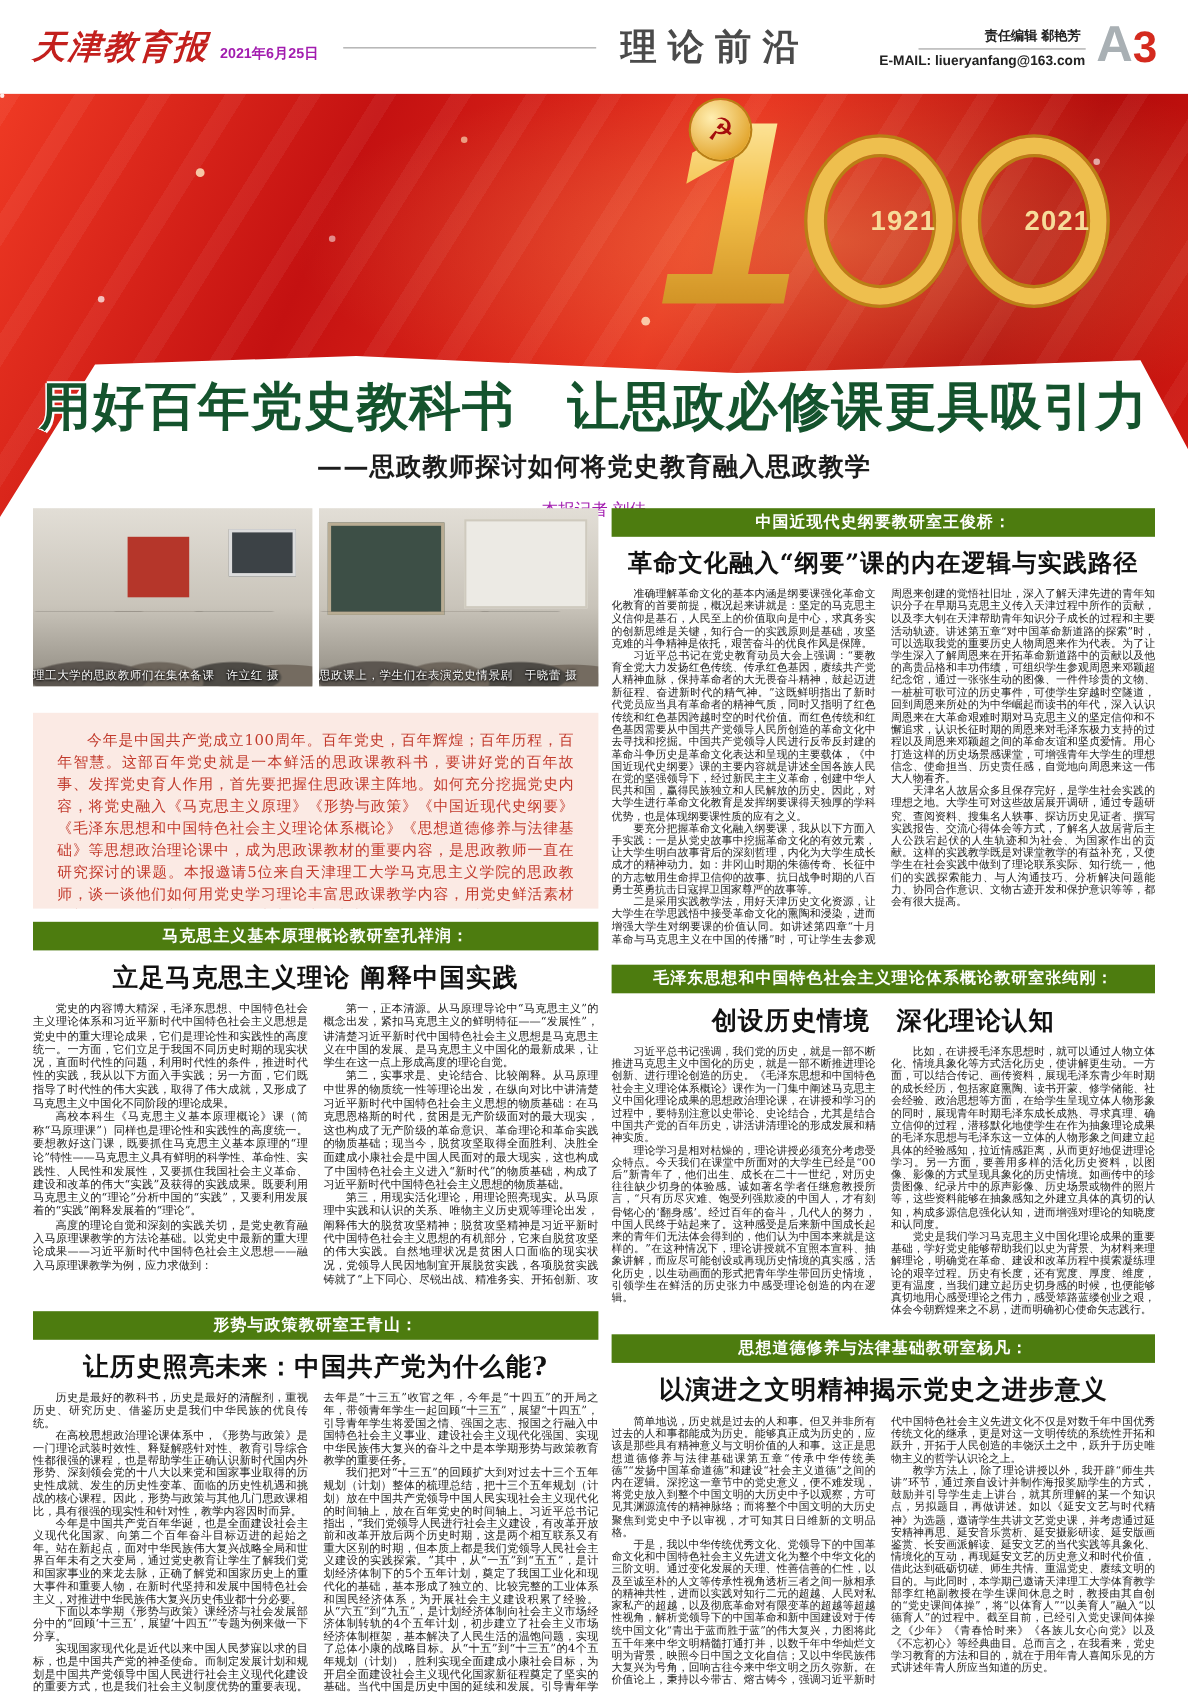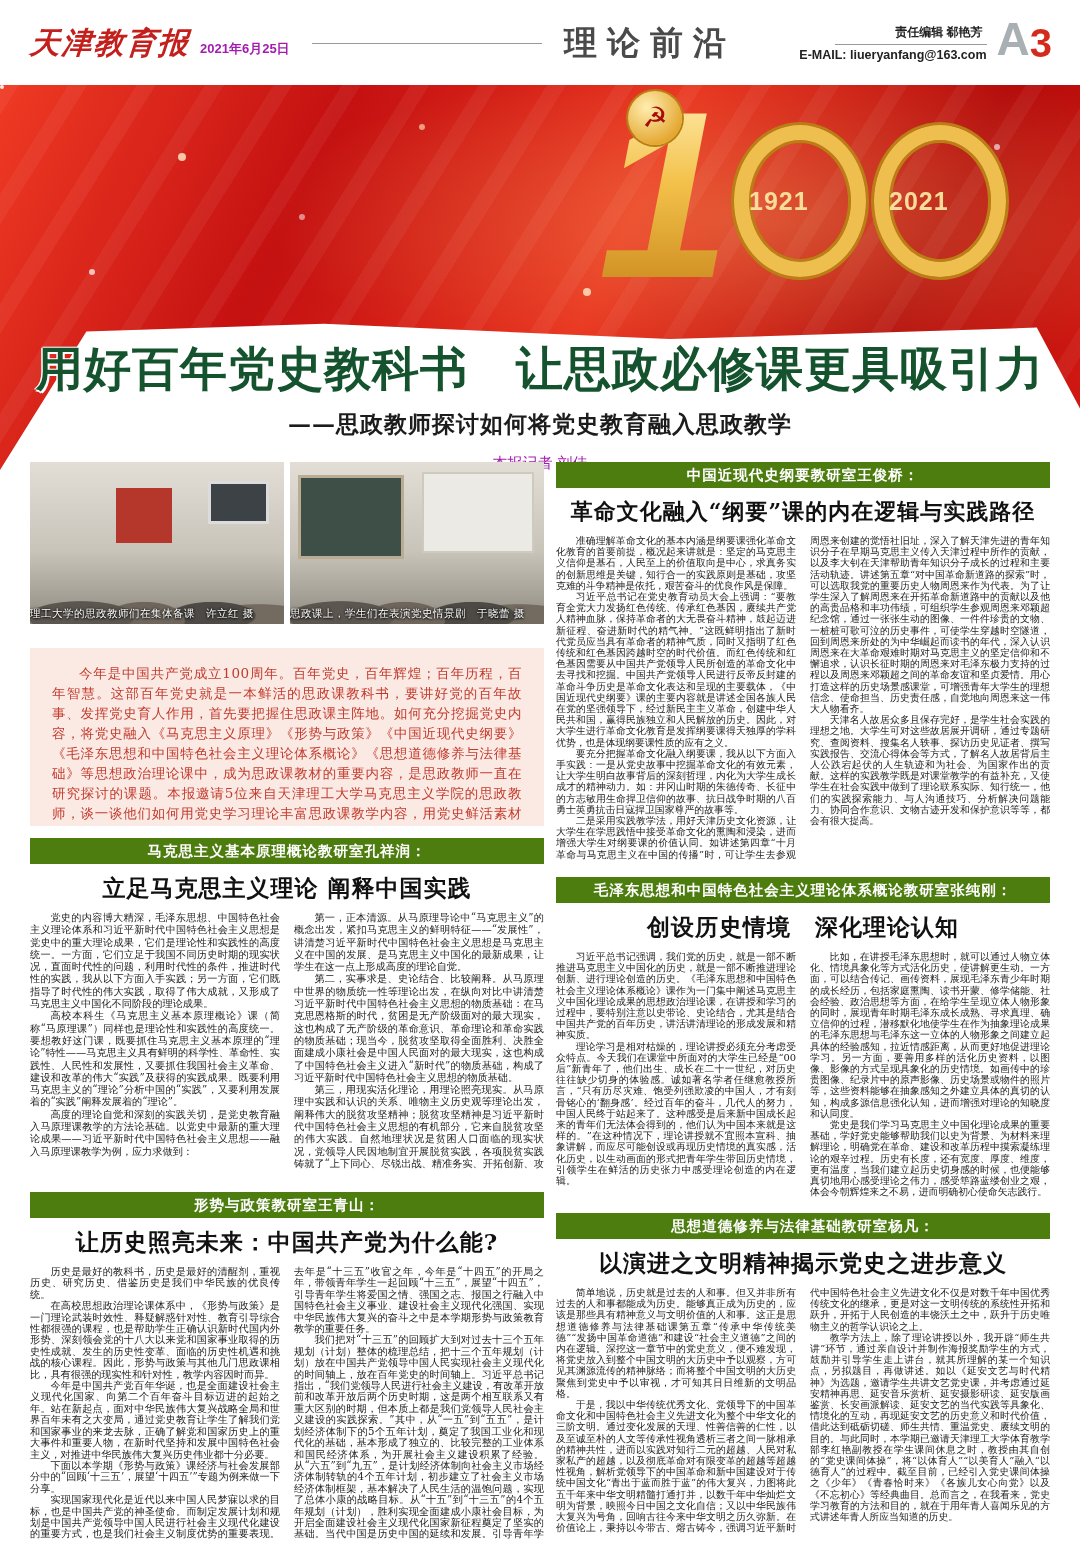--- a/index.html
+++ b/index.html
@@ -51,21 +51,21 @@
                 995px 60px 0 1px rgba(255,255,255,.6), 300px 130px 0 1px rgba(255,255,255,.5); }
   .logo100 { position:absolute; top:8px; right:58px; width:430px; height:235px; }
   .logo-one {
     position:absolute; left:6px; top:-18px; font-family:"Liberation Sans", sans-serif;
     font-size:238px; line-height:240px; font-weight:900; font-style:italic;
     background:linear-gradient(180deg,#ffeeb0 5%, #f3c14a 45%, #c8861b 95%);
     -webkit-background-clip:text; background-clip:text; color:transparent;
   }
   .ring { position:absolute; width:132px; height:152px; border-radius:50%;
     border:15px solid #eebf4e; box-shadow:0 0 0 3px #b97f15, inset 0 0 0 3px #b97f15;
-    display:flex; align-items:center; justify-content:flex-start; }
+    display:flex; align-items:center; justify-content:flex-end; }
   .ring-1921 { left:142px; top:32px; }
   .ring-2021 { left:282px; top:32px; }
   .ring span { color:#f7dc9a; font-size:25px; font-weight:bold; font-family:"Liberation Sans", sans-serif; letter-spacing:1px; }
   .emblem { position:absolute; left:36px; top:-2px; width:54px; height:54px; border-radius:50%;
     background:radial-gradient(circle at 35% 30%, #ffeeb0, #e3a62f 75%);
     display:flex; align-items:center; justify-content:center; box-shadow:0 0 0 2px #b97f15; }
   .emblem span { font-size:28px; color:#a50d0d; line-height:1; }
   
   .headline-wrap { position:absolute; top:338px; left:30px; width:1020px; text-align:center; }
   .main-headline {

